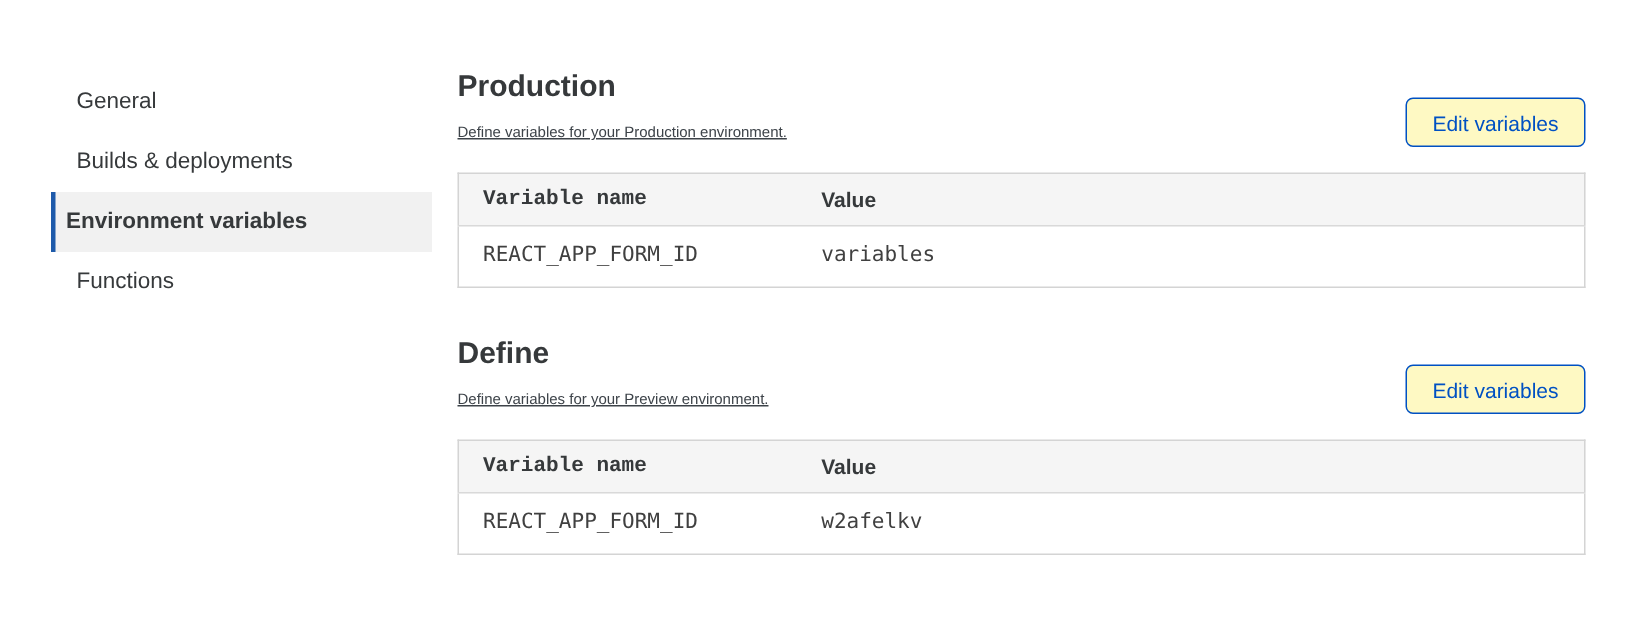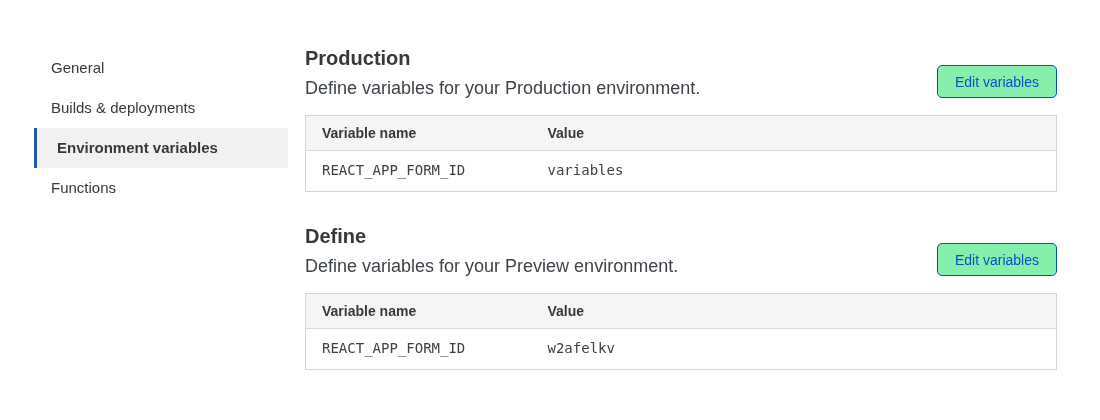--- a/index.html
+++ b/index.html
@@ -35,50 +35,51 @@
     line-height: 40px;
     padding-left: 17px;
     font-size: 15px;
     color: var(--text-primary);
     cursor: pointer;
     white-space: nowrap;
   }
   .nav-item.active {
     background: var(--active-nav-bg);
     border-left: 3px solid var(--active-nav-indicator);
-    padding-left: 20px;
+    padding-left: 7px;
     font-weight: bold;
   }
 
   
   .main {
     position: absolute;
     left: 305px; top: 0;
     width: 752px; height: 420px;
   }
   .env-section { position: absolute; left: 0; width: 100%; }
   .env-section h2 {
     margin: 0;
     font-size: 20px;
     line-height: 20px;
     font-weight: bold;
     color: var(--text-primary);
   }
   .env-section .desc {
     margin: 12px 0 0 0;
-    font-size: 18px;
+    font-size: 10px;
     line-height: 17px;
     color: var(--text-secondary);
+    text-decoration: underline;
   }
   .edit-btn {
     position: absolute;
     top: 17px; right: 0;
     height: 33px;
     padding: 0 17px;
-    background: #86efac;
+    background: #fef9c3;
     border: 1px solid var(--accent-blue);
     border-radius: 5px;
     color: var(--accent-blue);
     font-family: "Liberation Sans", sans-serif;
     font-size: 14px;
     cursor: pointer;
   }
   .vars-table {
     width: 100%;
     margin-top: 18px;
@@ -88,21 +89,21 @@
   .vars-table th {
     background: var(--table-header-bg);
     text-align: left;
     font-size: 14px;
     line-height: 18px;
     font-weight: bold;
     color: var(--text-primary);
     padding: 8px 16px;
     border-bottom: 1px solid var(--table-row-divider);
   }
-  .vars-table th:first-child { width: 226px; }
+  .vars-table th:first-child { width: 226px; font-family: Liberation Mono, monospace; }
   .vars-table td {
     font-family: "DejaVu Sans Mono", monospace;
     font-size: 14px;
     line-height: 17px;
     color: #404040;
     padding: 11px 16px 12px 16px;
     background: #ffffff;
   }
 </style>
 </head>

